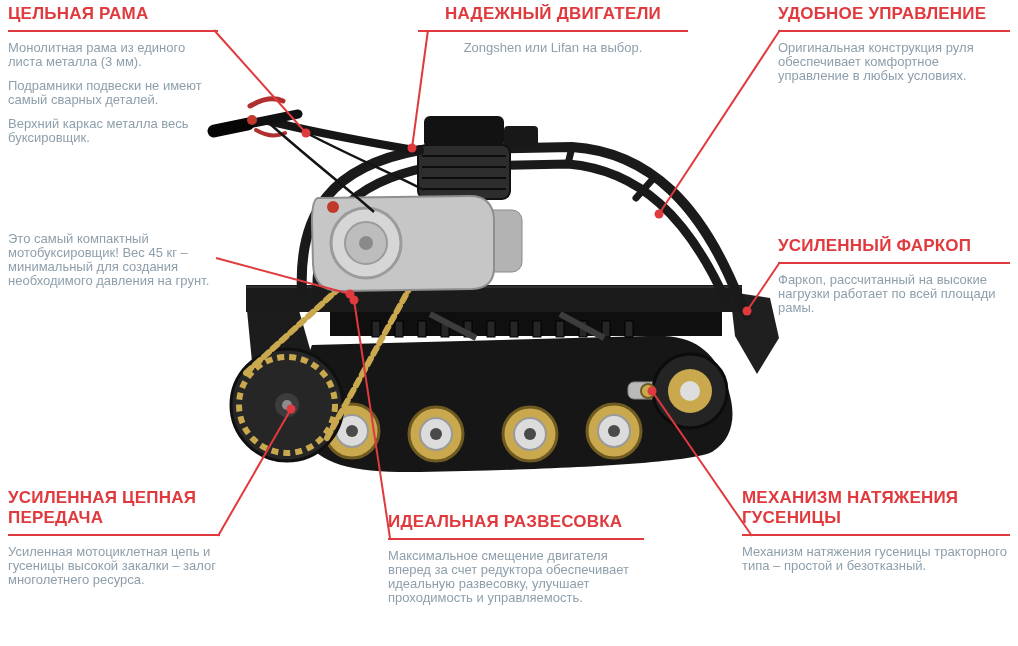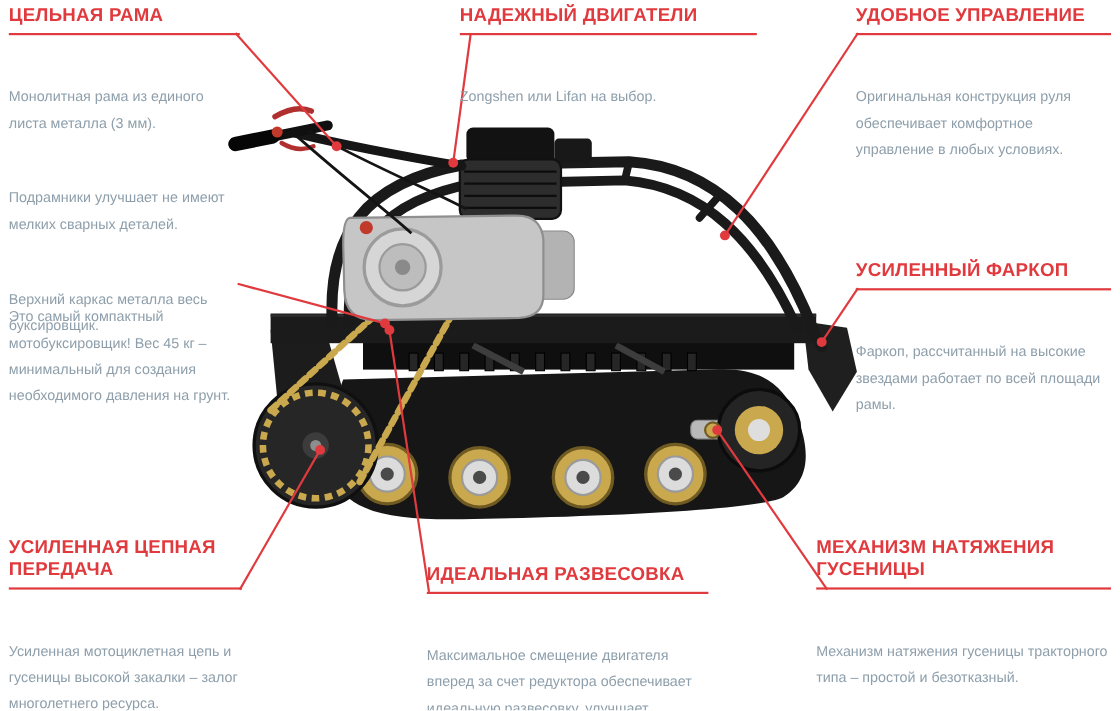--- a/index.html
+++ b/index.html
@@ -21,27 +21,26 @@
   .callout-title{
     font-size:17px; line-height:20px; font-weight:bold;
     color:var(--accent, #e03a3e);
     letter-spacing:.2px;
     padding-bottom:6px;
     border-bottom:2px solid var(--accent, #e03a3e);
     margin-bottom:9px;
     text-transform:uppercase;
   }
   .callout p{
-    font-size:13px; line-height:24px;
+    font-size:13px; line-height:14px;
     color:var(--body-text, #8e9fab);
     margin-bottom:10px;
-    margin-top:44px;
   }
   .align-right{ text-align:left; }
-  .align-center{ text-align:left; }
+  .align-center{ text-align:center; }
   .lines-layer path.leader{ stroke:var(--accent, #e03a3e); stroke-width:2; fill:none; }
   .lines-layer circle.leader-dot{ fill:var(--accent, #e03a3e); }
 </style>
 </head>
 <body>
 
 <div class="stage">
 
   <svg class="layer machine-layer" viewBox="0 0 1018 646" aria-hidden="true">
 
@@ -177,41 +176,41 @@
     <path class="leader" d="M390,538 L354,300"></path>
     <circle class="leader-dot" cx="354" cy="300" r="4.5"></circle>
 
     <path class="leader" d="M752,536 L652,391"></path>
     <circle class="leader-dot" cx="652" cy="391" r="4.5"></circle>
   </svg>
 
   <div class="callout" style="left:8px; top:4px; width:210px;">
     <h2 class="callout-title">ЦЕЛЬНАЯ РАМА</h2>
     <p>Монолитная рама из единого листа металла (3 мм).</p>
-    <p>Подрамники улучшает не имеют мелких сварных деталей.</p>
+    <p>Подрамники подвески не имеют самый сварных деталей.</p>
     <p>Верхний каркас металла весь буксировщик.</p>
   </div>
 
   <div class="callout align-center" style="left:418px; top:4px; width:270px;">
     <h2 class="callout-title">НАДЕЖНЫЙ ДВИГАТЕЛИ</h2>
     <p>Zongshen или Lifan на выбор.</p>
   </div>
 
   <div class="callout align-right" style="left:778px; top:4px; width:232px;">
     <h2 class="callout-title">УДОБНОЕ УПРАВЛЕНИЕ</h2>
     <p>Оригинальная конструкция руля обеспечивает комфортное управление в любых условиях.</p>
   </div>
 
   <div class="callout" style="left:8px; top:232px; width:210px;">
     <p>Это самый компактный мотобуксировщик! Вес 45 кг – минимальный для создания необходимого давления на грунт.</p>
   </div>
 
   <div class="callout align-right" style="left:778px; top:236px; width:232px;">
     <h2 class="callout-title">УСИЛЕННЫЙ ФАРКОП</h2>
-    <p>Фаркоп, рассчитанный на высокие звездами работает по всей площади рамы.</p>
+    <p>Фаркоп, рассчитанный на высокие нагрузки работает по всей площади рамы.</p>
   </div>
 
   <div class="callout" style="left:8px; top:488px; width:212px;">
     <h2 class="callout-title">УСИЛЕННАЯ ЦЕПНАЯ ПЕРЕДАЧА</h2>
     <p>Усиленная мотоциклетная цепь и гусеницы высокой закалки – залог многолетнего ресурса.</p>
   </div>
 
   <div class="callout" style="left:388px; top:512px; width:256px;">
     <h2 class="callout-title">ИДЕАЛЬНАЯ РАЗВЕСОВКА</h2>
     <p>Максимальное смещение двигателя вперед за счет редуктора обеспечивает идеальную развесовку, улучшает проходимость и управляемость.</p>

